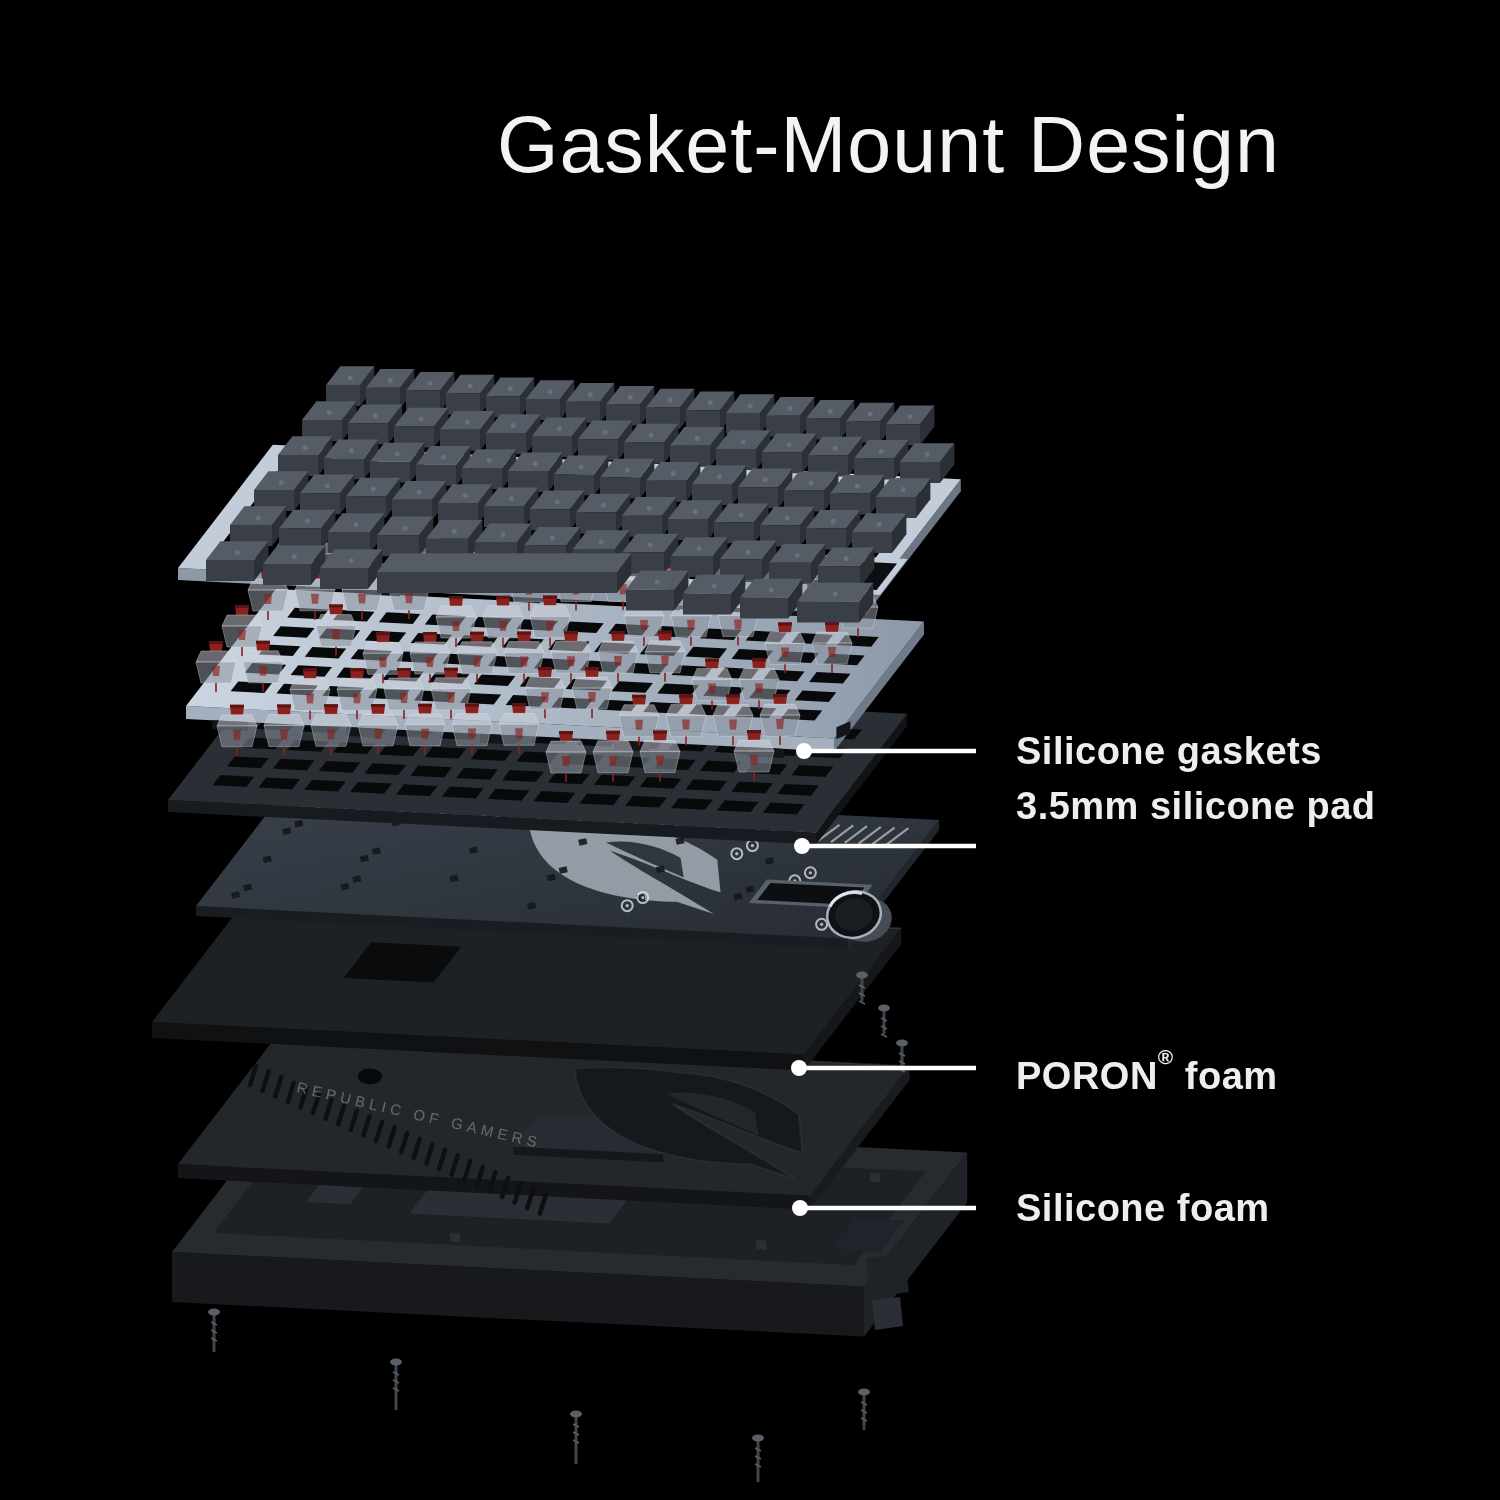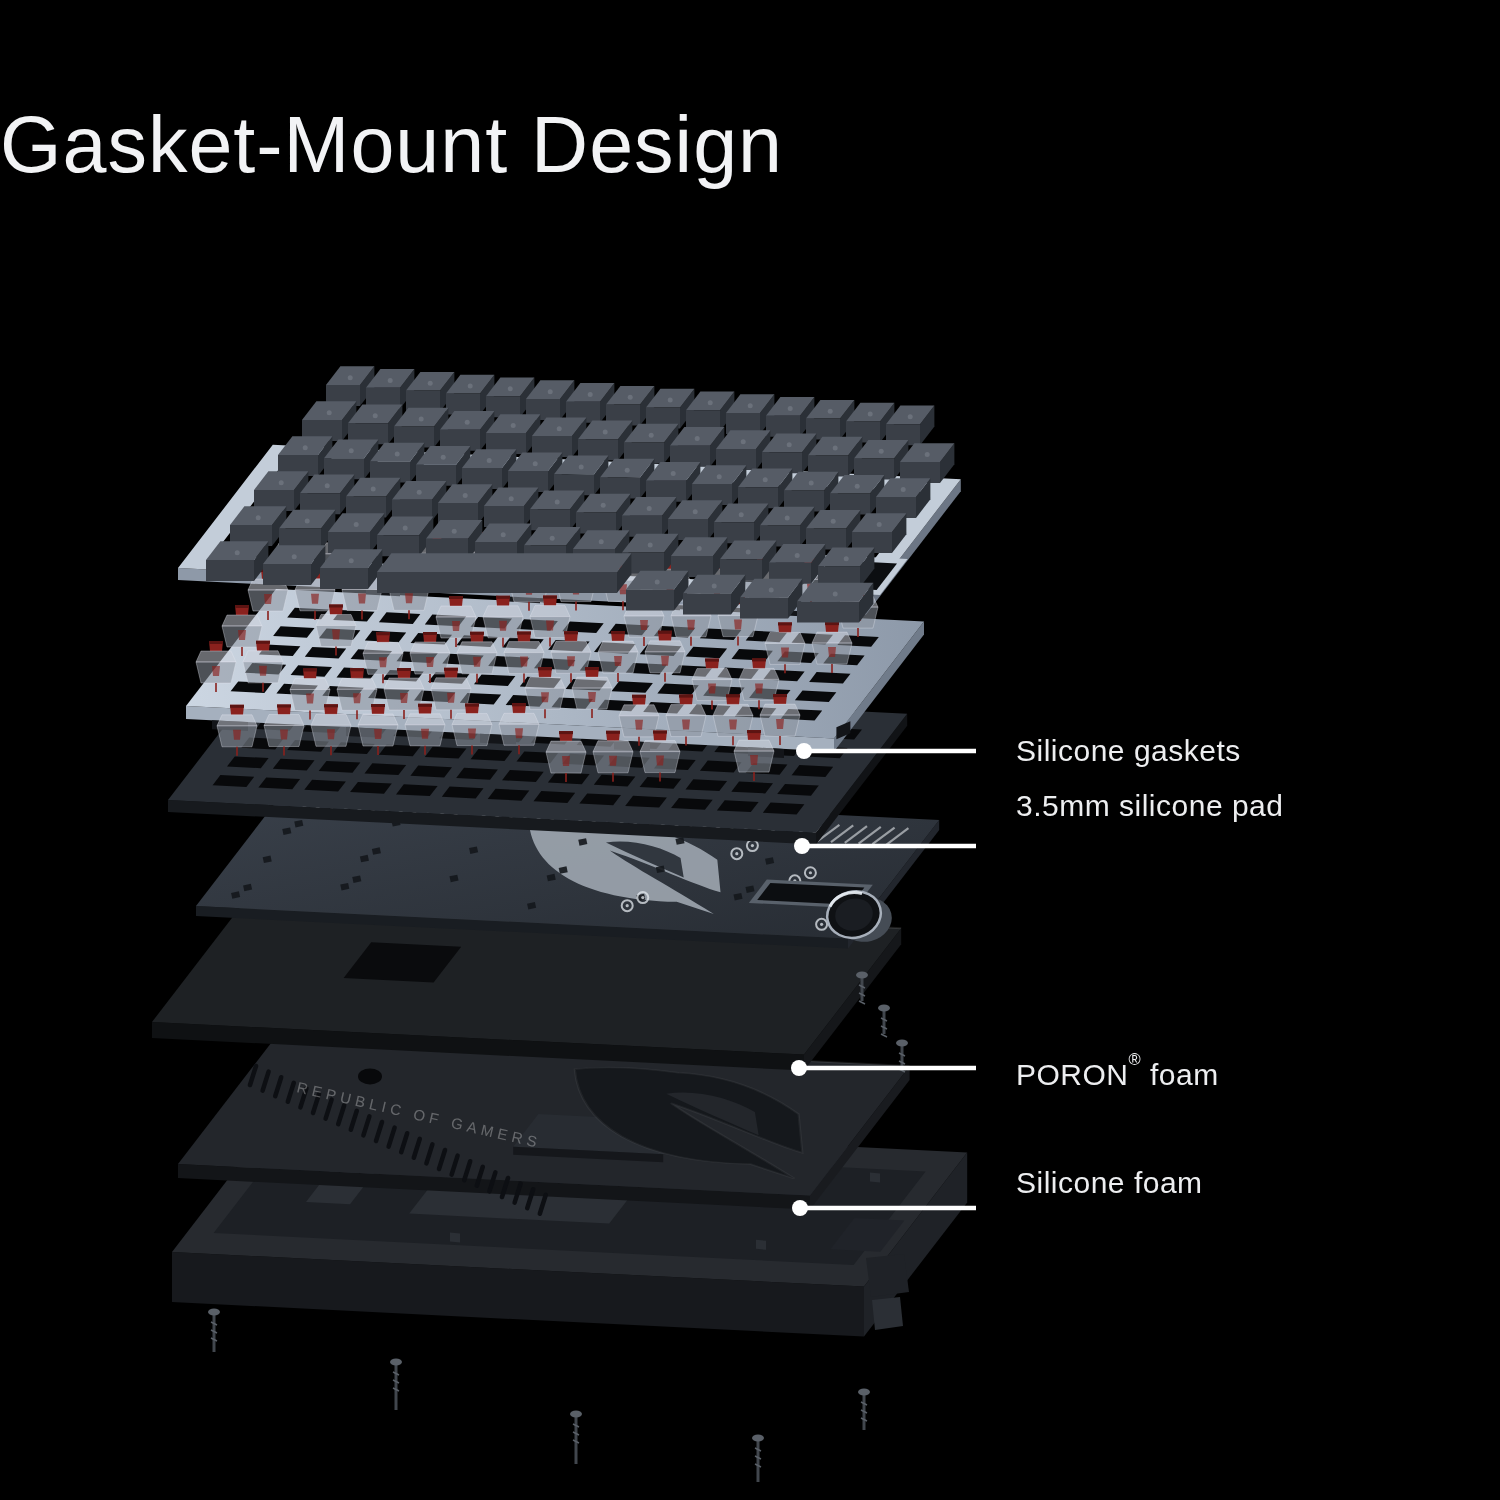--- a/index.html
+++ b/index.html
@@ -1,23 +1,23 @@
 <!DOCTYPE html>
 <html style="--c-background: #000000; --c-title_text: #f2f3f5; --c-label_text: #edeef0; --c-leader: #ffffff; --c-keycap_top: #565c66; --c-keycap_front: #3a3f47; --c-keycap_side: #2b3037; --c-keycap_legend: #9aa1ab; --c-switch_stem: #8a211d; --c-switch_stem_dark: #5c1412; --c-switch_upper: rgba(205,210,220,0.50); --c-switch_lower: rgba(140,147,158,0.55); --c-switch_edge: rgba(228,233,242,0.35); --c-frame_light: #c3cdd9; --c-frame_front: #8e99a8; --c-frame_side: #6c7685; --c-plate_hi: #ccd6e2; --c-plate_lo: #8d99a9; --c-plate_front: #a5b0be; --c-plate_side: #707b8a; --c-gasket: #131519; --c-hole: #08090b; --c-pad_top: #2a2f36; --c-pad_front: #171a1e; --c-pad_side: #111316; --c-pcb_top: #31373f; --c-pcb_front: #191d22; --c-pcb_side: #22262d; --c-pcb_print: #a9b2bc; --c-pcb_stripe: #f2f5f8; --c-oled_frame: #59616b; --c-oled_glass: #0c0e11; --c-knob_dark: #0f1114; --c-knob_ring: #a8b0bb; --c-knob_side: #454c55; --c-poron_top: #1e2124; --c-poron_front: #0f1113; --c-poron_side: #15171a; --c-poron_cut: #0a0b0d; --c-foam_top: #23262b; --c-foam_front: #131518; --c-foam_side: #191b1f; --c-foam_logo: #15181c; --c-foam_text_fill: rgba(255,255,255,0.30); --c-hatch: #0d0f13; --c-case_top: #272a2f; --c-case_front: #17191d; --c-case_side: #1f2227; --c-case_floor: #1d2025; --c-case_block: #2b2f35; --c-screw_head: #5a6068; --c-screw_shaft: #41464d;"><head>
 <meta charset="utf-8">
 <style>
   html,body{margin:0;padding:0;background:#000;}
   .stage{position:relative;width:1500px;height:1500px;background:var(--c-background,#000);
          overflow:hidden;font-family:"Liberation Sans",sans-serif;}
   .stage svg{position:absolute;left:0;top:0;}
-  .title{position:absolute;top:100px;left:0;width:1280px;text-align:left;
+  .title{position:absolute;top:100px;left:0;width:1280px;text-align:right;
          color:var(--c-title_text,#f2f3f5);font-size:79px;font-weight:300;
          letter-spacing:1px;line-height:89px;}
   .callout{position:absolute;left:1016px;color:var(--c-label_text,#edeef0);
-           font-size:30px;font-weight:400;letter-spacing:.5px;line-height:52px;
+           font-size:38px;font-weight:700;letter-spacing:.5px;line-height:52px;
            white-space:nowrap;}
   .callout sup{font-size:55%;position:relative;top:-.55em;}
 </style>
 </head>
 <body>
 
 <div class="stage">
 
   <svg id="scene" width="1500" height="1500" viewBox="0 0 1500 1500">
     <defs>
@@ -1376,14 +1376,14 @@
     </g>
   </svg>
 
   <div class="title">
     <div>Gasket-Mount Design</div>
   </div>
 
   <div class="callout" style="top:725px"><span>Silicone gaskets</span></div>
   <div class="callout" style="top:780px"><span>3.5mm silicone pad</span></div>
   <div class="callout" style="top:1042px"><span>PORON<sup>®</sup> foam</span></div>
-  <div class="callout" style="top:1157px"><span>Silicone foam</span></div>
+  <div class="callout" style="top:1182px"><span>Silicone foam</span></div>
 </div>
 
 </body></html>

